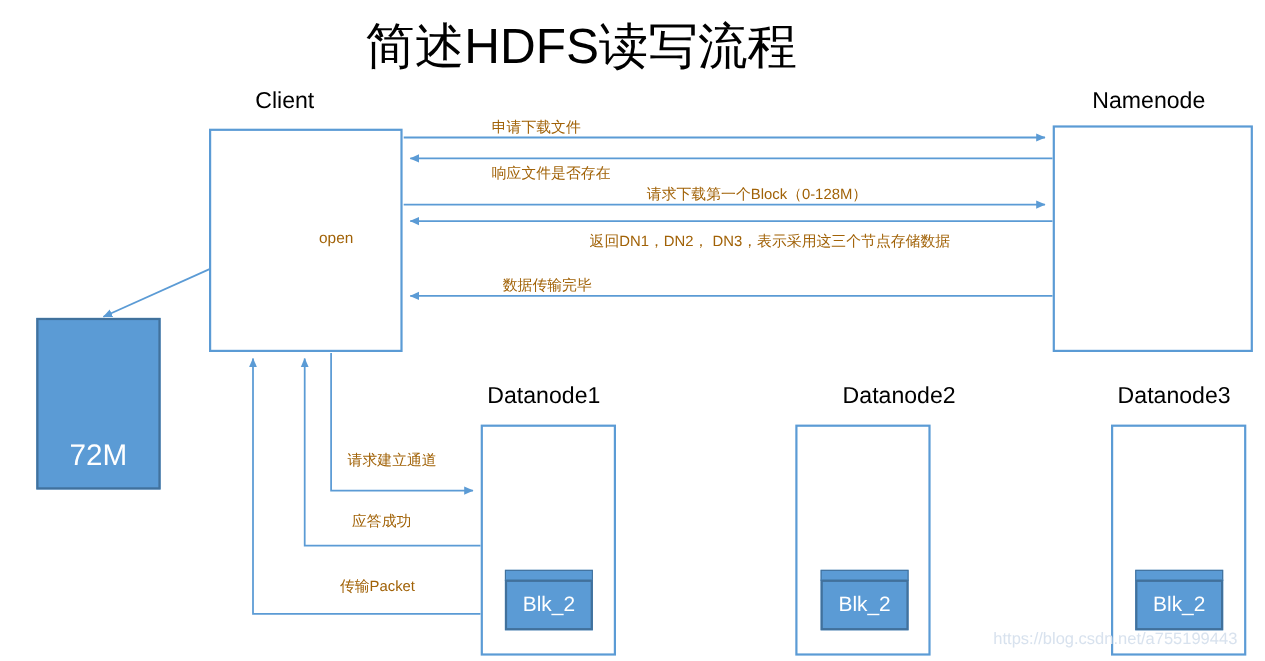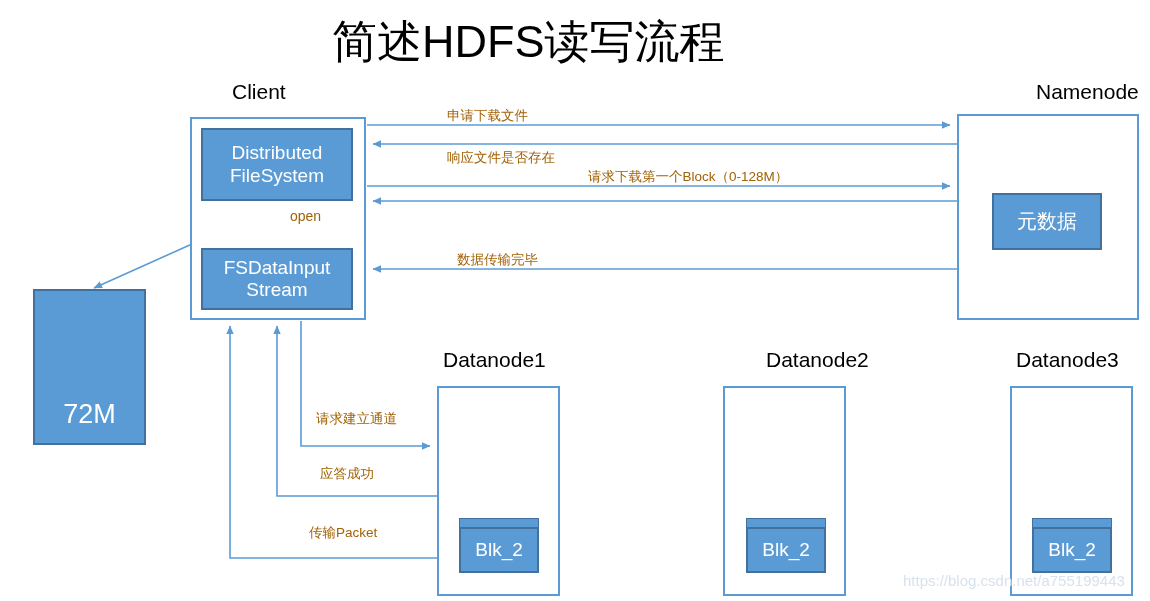--- a/index.html
+++ b/index.html
@@ -43,21 +43,21 @@
 
   #client-shell{left:190px;top:117px;width:176px;height:203px;}
   #dfs-box{left:201px;top:128px;width:152px;height:73px;font-size:19px;}
   #fsdis-box{left:201px;top:248px;width:152px;height:62px;font-size:19px;}
   #label-open{left:290px;top:208px;font-size:14px;}
 
   #caption-client{left:232px;top:80px;}
 
   #namenode-shell{left:957px;top:114px;width:182px;height:206px;}
   #metadata-box{left:992px;top:193px;width:110px;height:57px;font-size:20px;}
-  #caption-namenode{left:993px;top:80px;margin-left:43px;}
+  #caption-namenode{left:993px;top:80px;}
 
   #fileblocks{left:33px;top:289px;width:113px;height:156px;
     background:#5B9BD5;border:2px solid #41719C;}
   #blk-128{position:absolute;left:0;top:0;width:100%;height:95px;
     border-bottom:2px solid #41719C;box-sizing:border-box;
     display:flex;align-items:center;justify-content:center;
     color:#fff;font-size:27px;}
   #blk-72{position:absolute;left:0;top:95px;width:100%;height:57px;
     display:flex;align-items:center;justify-content:center;
     color:#fff;font-size:27px;}
@@ -125,52 +125,40 @@
       <path d="M437,558 L230,558 L230,326" marker-end="url(#arrowU)"></path>
     </g>
   </svg>
 
   <div class="title" id="title-main">简述HDFS读写流程</div>
 
   <div class="caption" id="caption-client">Client</div>
 
   <div class="node shell" id="client-shell"></div>
 
-  <div class="node fill" id="dfs-box">
-    <span>
-      <span>Distributed</span><br>
-      <span>FileSystem</span>
-    </span>
-  </div>
 
   <div class="edge-label" id="label-open">open</div>
 
-  <div class="node fill" id="fsdis-box">
-    <span>
-      <span>FSDataInput</span><br>
-      <span>Stream</span>
-    </span>
-  </div>
 
   <div class="node" id="fileblocks">
     <div id="blk-72">72M</div>
   </div>
 
   <div class="caption" id="caption-namenode">Namenode</div>
 
   <div class="node shell" id="namenode-shell"></div>
 
-  <div class="node fill" id="metadata-box">元数据</div>
 
   <div class="edge-label" style="left:447px;top:107px;">申请下载文件</div>
 
   <div class="edge-label" style="left:447px;top:149px;">响应文件是否存在</div>
 
   <div class="edge-label" style="left:588px;top:168px;">请求下载第一个Block（0-128M）</div>
 
+  <div class="edge-label" style="left:536px;top:211px;">返回DN1，DN2， DN3，表示采用这三个节点存储数据</div>
 
   <div class="edge-label" style="left:457px;top:251px;">数据传输完毕</div>
 
   <div class="edge-label" style="left:316px;top:410px;">请求建立通道</div>
 
   <div class="edge-label" style="left:320px;top:465px;">应答成功</div>
 
   <div class="edge-label" style="left:309px;top:524px;">传输Packet</div>
 
   <div class="caption dn-caption" id="caption-dn1">Datanode1</div>

